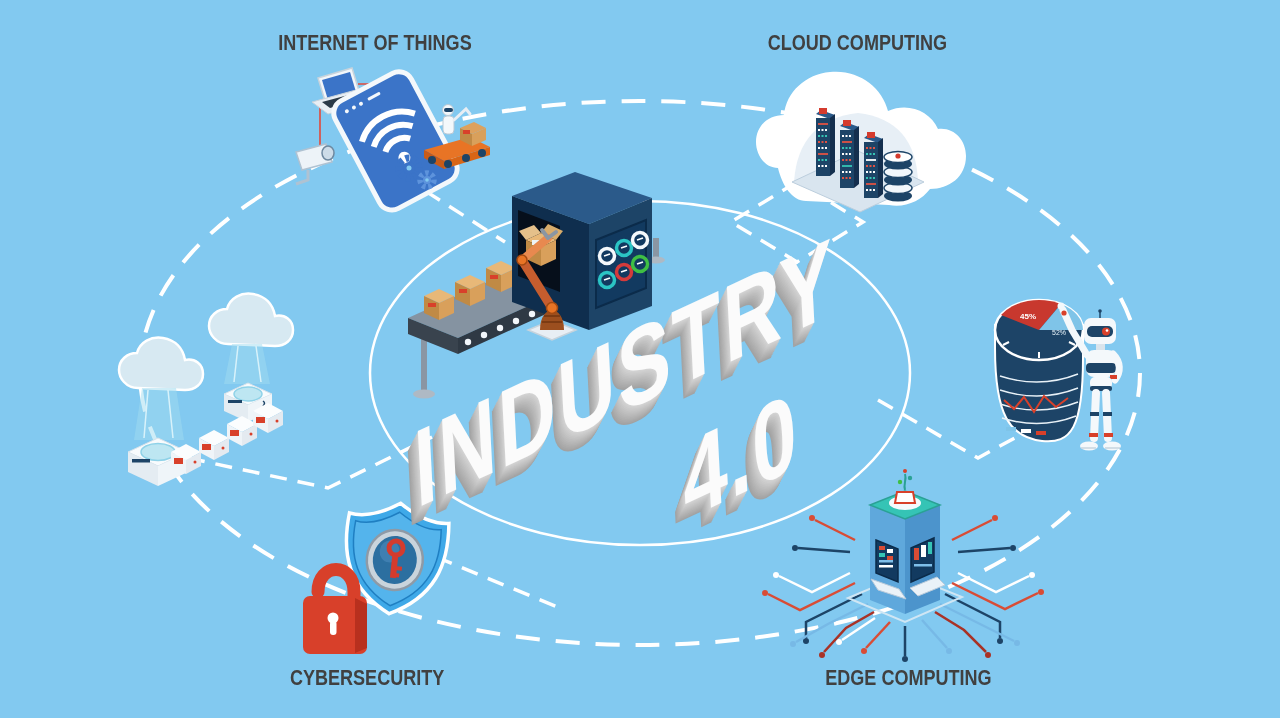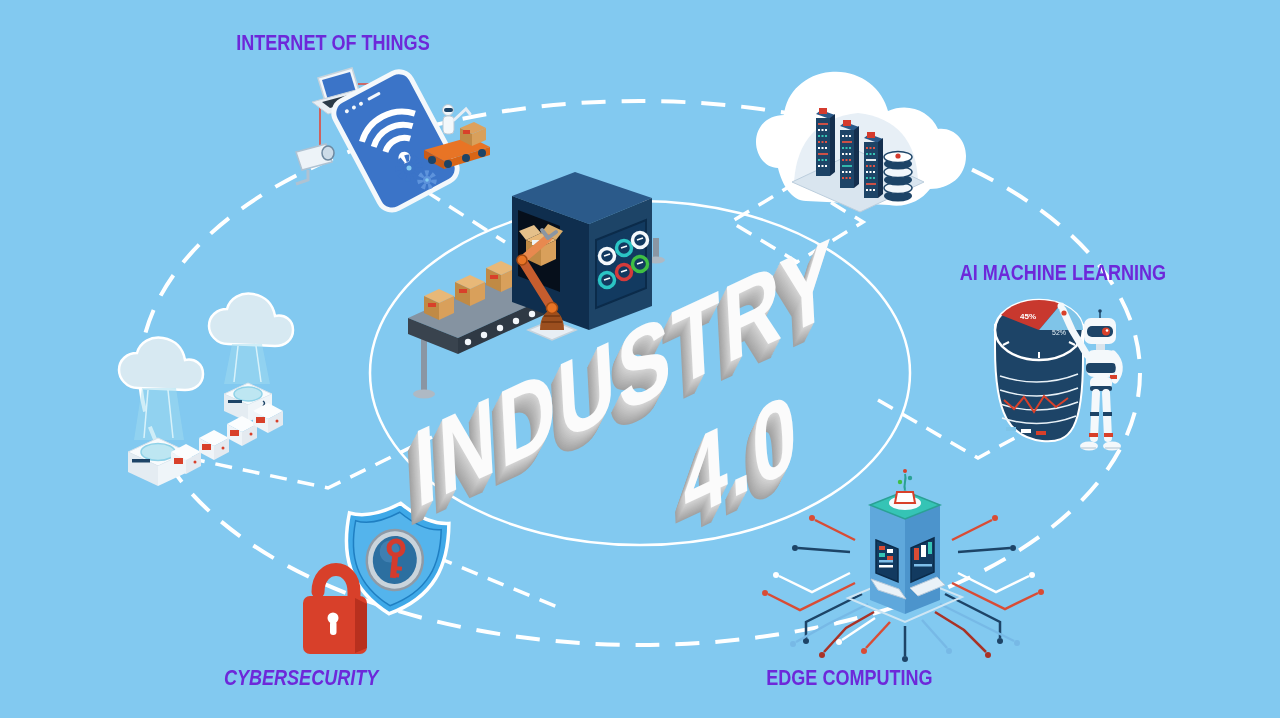--- a/index.html
+++ b/index.html
@@ -3,22 +3,22 @@
 <meta charset="utf-8">
 <style>
   html,body{margin:0;padding:0;}
   #stage{
     position:relative;width:1280px;height:718px;overflow:hidden;
     background:#82C9F0;
     font-family:"Liberation Sans", sans-serif;
   }
   #art{position:absolute;left:0;top:0;z-index:1;}
   .node-label{
-    position:absolute;z-index:3;width:320px;text-align:left;
-    color:#6d28d9;font-weight:700;font-size:22px;letter-spacing:0px;
+    position:absolute;z-index:3;width:320px;text-align:center;
+    color:#404040;font-weight:700;font-size:22px;letter-spacing:0px;
     white-space:nowrap;
   }
   .node-label .cond{display:inline-block;transform:scaleX(.82);transform-origin:center;}
   .title3d{
     position:absolute;z-index:2;text-align:center;
     color:#FBFBFB;font-weight:800;
     transform:rotate(-25deg) skewX(-22deg) scale(.9,1.04);
     text-shadow:
       -1px 1px 0 #d2d2d2,-2px 2px 0 #cecece,-3px 3px 0 #cacaca,
       -4px 4px 0 #c6c6c6,-5px 5px 0 #c2c2c2,-6px 6px 0 #bebebe,
@@ -495,19 +495,19 @@
         <polygon points="897,492 913,492 915,503 895,503" fill="#FFFFFF" stroke="#D8402A" stroke-width="2"></polygon>
         <path d="M905,490 C903,484 907,480 905,474" stroke="#2AA195" stroke-width="2" fill="none"></path>
         <circle cx="900" cy="482" r="2.2" fill="#3FBF44"></circle>
         <circle cx="910" cy="478" r="2.2" fill="#2AA195"></circle>
         <circle cx="905" cy="471" r="2" fill="#D8402A"></circle>
       </g>
     </g>
   </svg>
 
   <div class="node-label" style="left:215px;top:30px;"><span class="cond">INTERNET OF THINGS</span></div>
-  <div class="node-label" style="left:937px;top:260px;"><span class="cond">AI MACHINE LEARNING</span></div>
-  <div class="node-label" style="left:207px;top:665px;font-style:italic;"><span class="cond">CYBERSECURITY</span></div>
+  <div class="node-label" style="left:697px;top:30px;"><span class="cond">CLOUD COMPUTING</span></div>
+  <div class="node-label" style="left:207px;top:665px;"><span class="cond">CYBERSECURITY</span></div>
   <div class="node-label" style="left:748px;top:665px;"><span class="cond">EDGE COMPUTING</span></div>
 
   <div id="title-industry" class="title3d">INDUSTRY</div>
   <div id="title-40" class="title3d">4.0</div>
 </div>
 
 </body></html>

